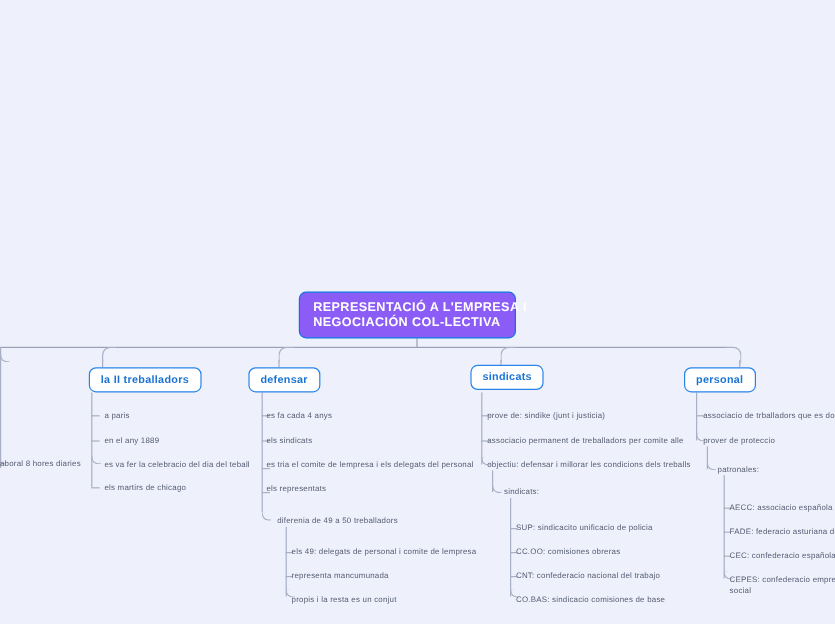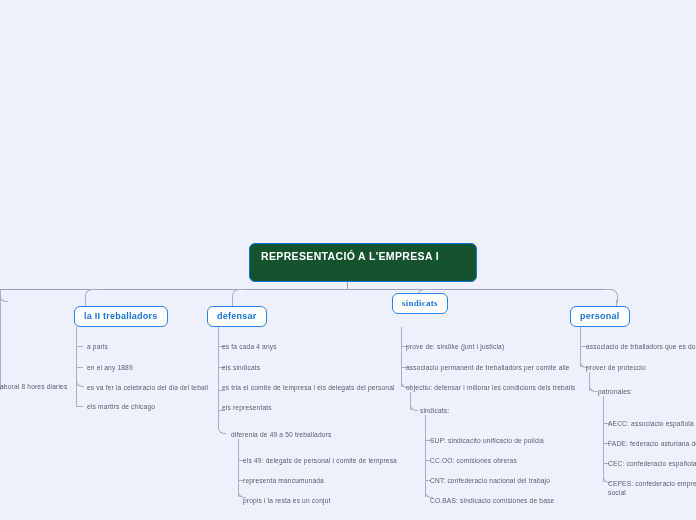--- a/index.html
+++ b/index.html
@@ -22,24 +22,24 @@
     width: 696px;
     height: 520px;
     overflow: hidden;
   }
 
   
   .root-node {
     position: absolute;
     left: 249px;
     top: 243px;
-    width: 228px;
+    width: 181px;
     height: 39px;
     box-sizing: border-box;
-    background: #14532d;
+    background: #8b5cf6;
     border: 1px solid #0d73e0;
     border-radius: 6px;
     color: #ffffff;
     font-size: 10.5px;
     font-weight: bold;
     letter-spacing: 0.35px;
     line-height: 13px;
     padding: 6px 0 0 11px;
     text-transform: none;
     z-index: 5;
@@ -132,20 +132,21 @@
   <div class="vline" style="left:85px; top:300px; height:6px;"></div>
 
   <div class="elbow elbow-tl" style="left:232px; top:289px; width:12px; height:12px;"></div>
   <div class="vline" style="left:232px; top:300px; height:6px;"></div>
 
   <div class="elbow elbow-tl" style="left:417px; top:289px; width:12px; height:12px;"></div>
   <div class="vline" style="left:417px; top:300px; height:6px;"></div>
 
   <div class="root-node">
     <span class="line">REPRESENTACIÓ A L'EMPRESA I</span>
+    <span class="line">NEGOCIACIÓN COL-LECTIVA</span>
   </div>
 
   <div class="hline" style="left:0px; top:386px; width:4px;"></div>
   <div class="leaf" style="left:0px; top:382px;">aboral 8 hores diaries</div>
 
   <div class="branch-node" style="left:74px; top:306px;">la II treballadors</div>
 
   <div class="vline" style="left:76px; top:327px; height:59px;"></div>
   <div class="elbow elbow-bl" style="left:76px; top:380px; width:7px; height:6px;"></div>
 
@@ -184,21 +185,21 @@
   <div class="elbow elbow-bl" style="left:238px; top:491px; width:7px; height:6px;"></div>
 
   <div class="hline" style="left:238px; top:460px; width:6px;"></div>
   <div class="leaf" style="left:243px; top:456px;">els 49:  delegats de personal i comite de lempresa</div>
 
   <div class="hline" style="left:238px; top:480px; width:6px;"></div>
   <div class="leaf" style="left:243px; top:476px;">representa mancumunada</div>
 
   <div class="leaf" style="left:243px; top:496px;">propis i la resta es un conjut</div>
 
-  <div class="branch-node" style="left:392px; top:293px;font-family:Liberation Serif, serif;">sindicats</div>
+  <div class="branch-node" style="left:392px; top:304px;">sindicats</div>
 
   <div class="vline" style="left:401px; top:327px; height:60px;"></div>
   <div class="elbow elbow-bl" style="left:401px; top:381px; width:7px; height:6px;"></div>
 
   <div class="hline" style="left:401px; top:346px; width:7px;"></div>
   <div class="leaf" style="left:406px; top:342px;">prove de: sindike (junt i justicia)</div>
 
   <div class="hline" style="left:401px; top:367px; width:7px;"></div>
   <div class="leaf" style="left:406px; top:363px;">associacio permanent de treballadors per comite alle</div>
 

